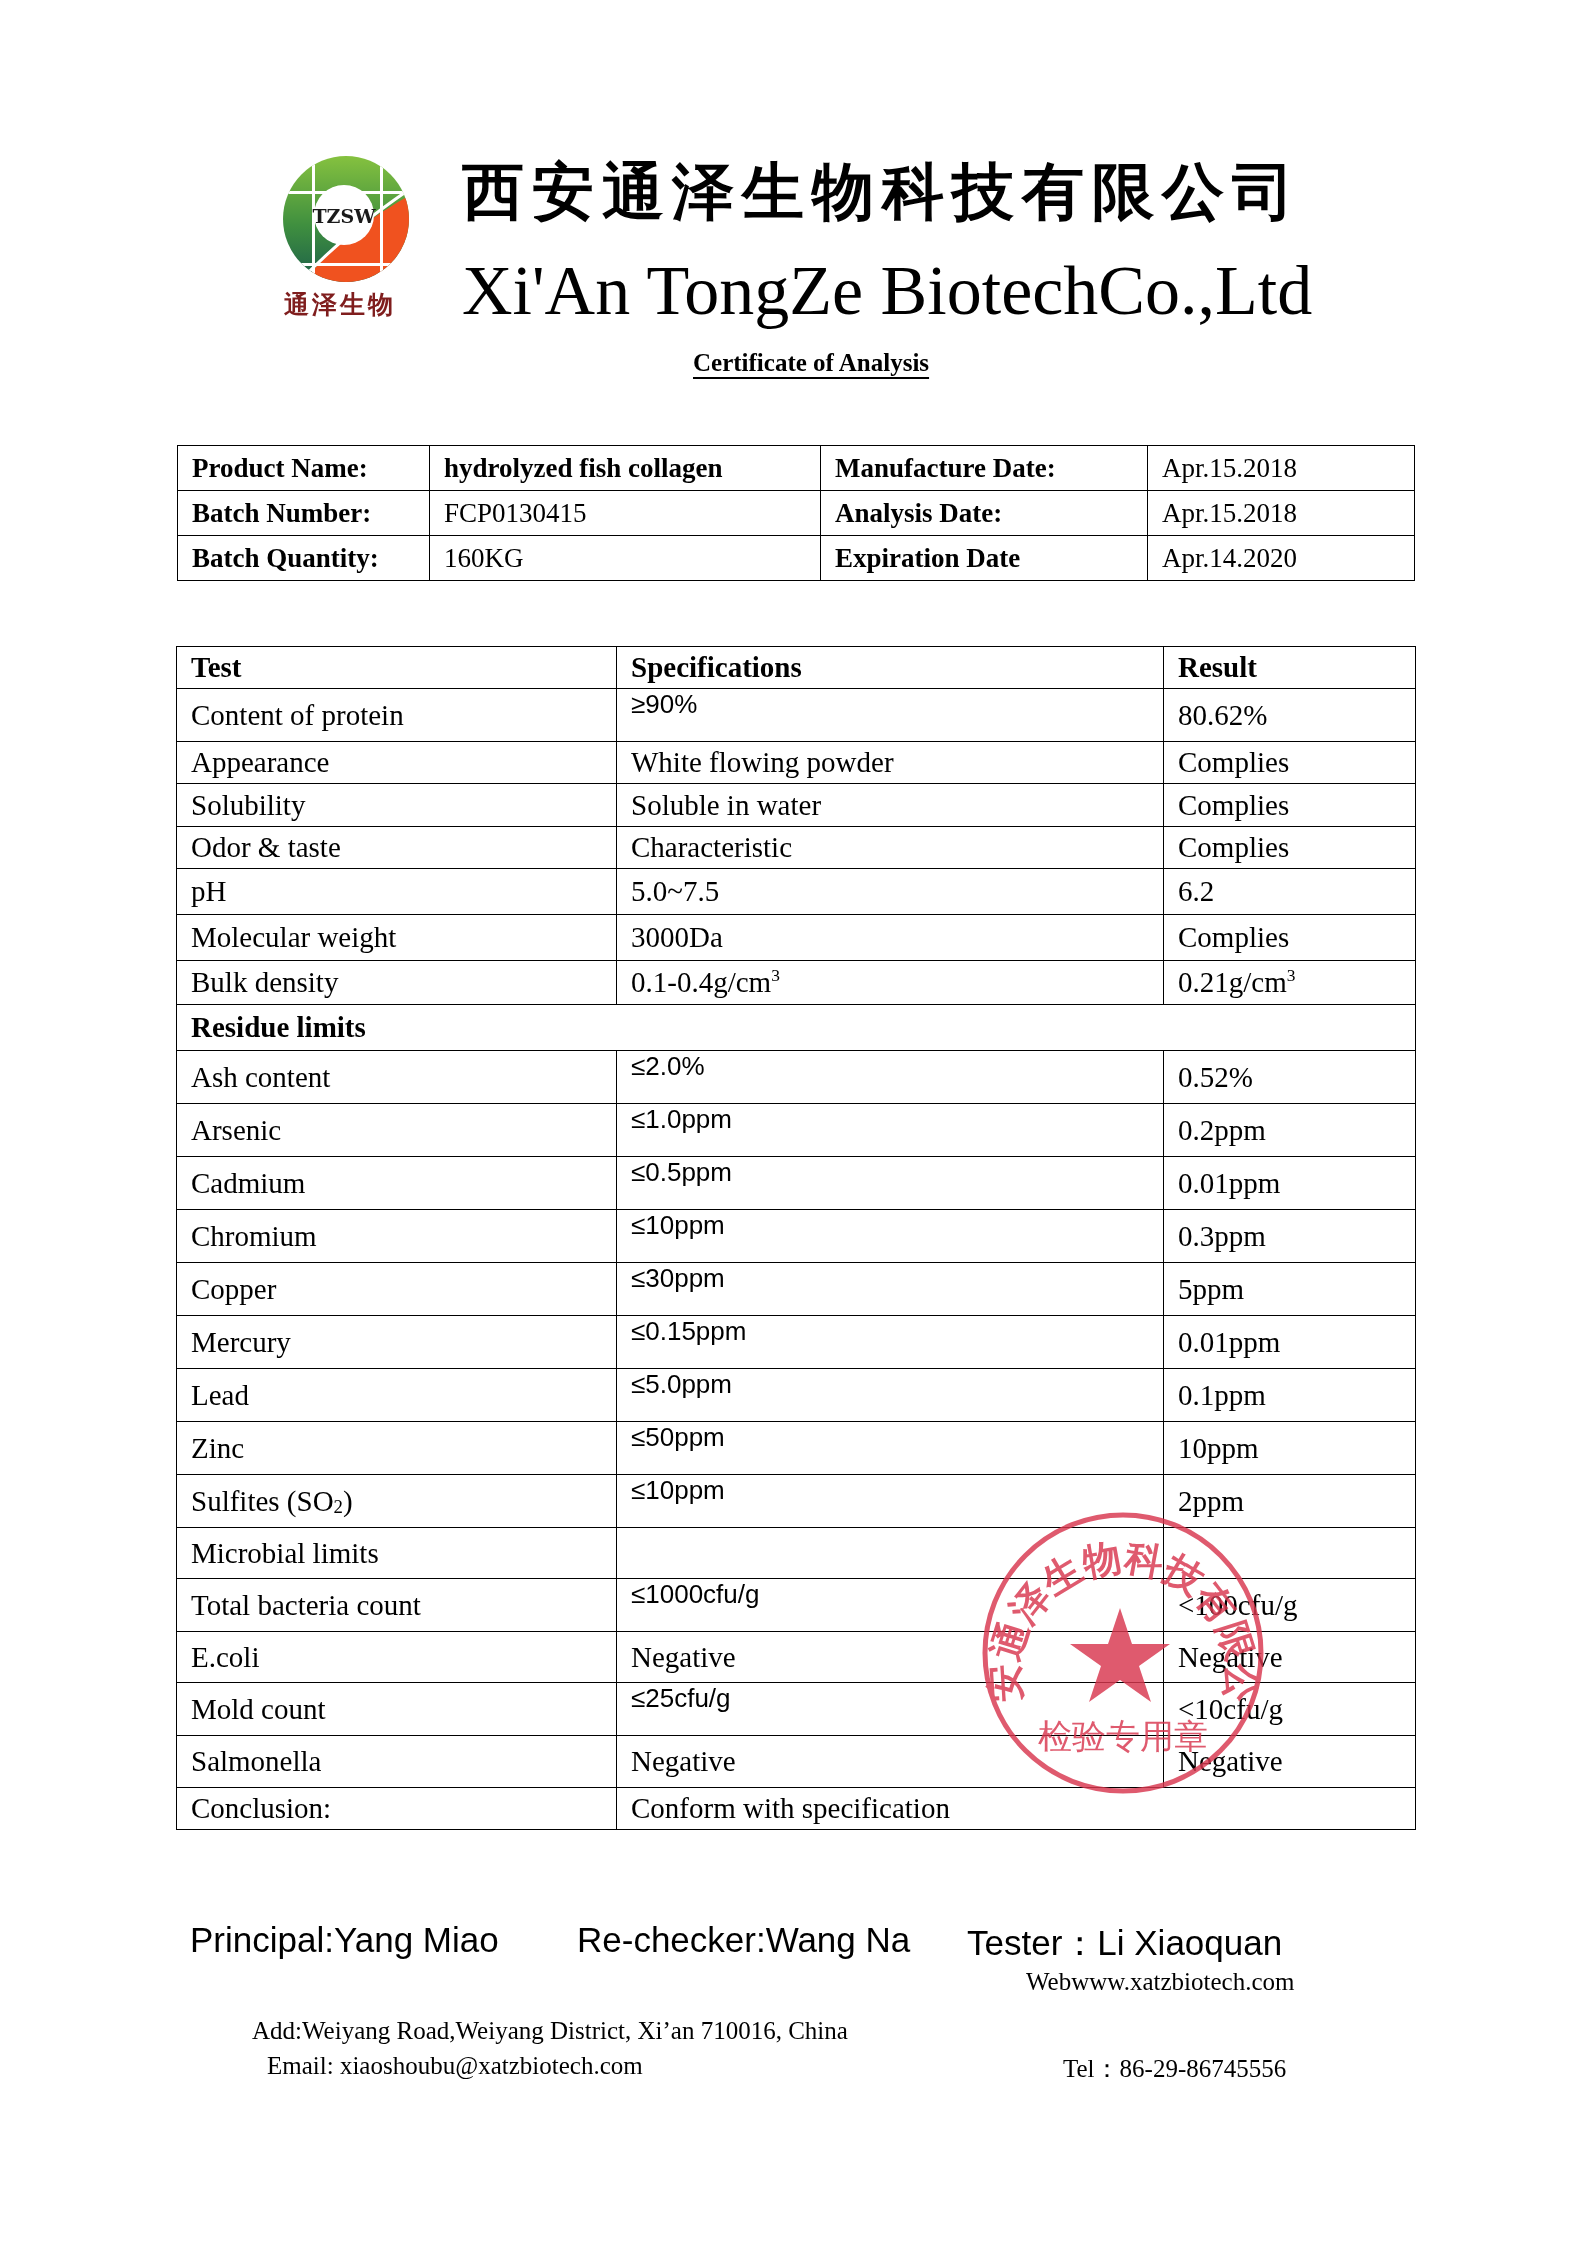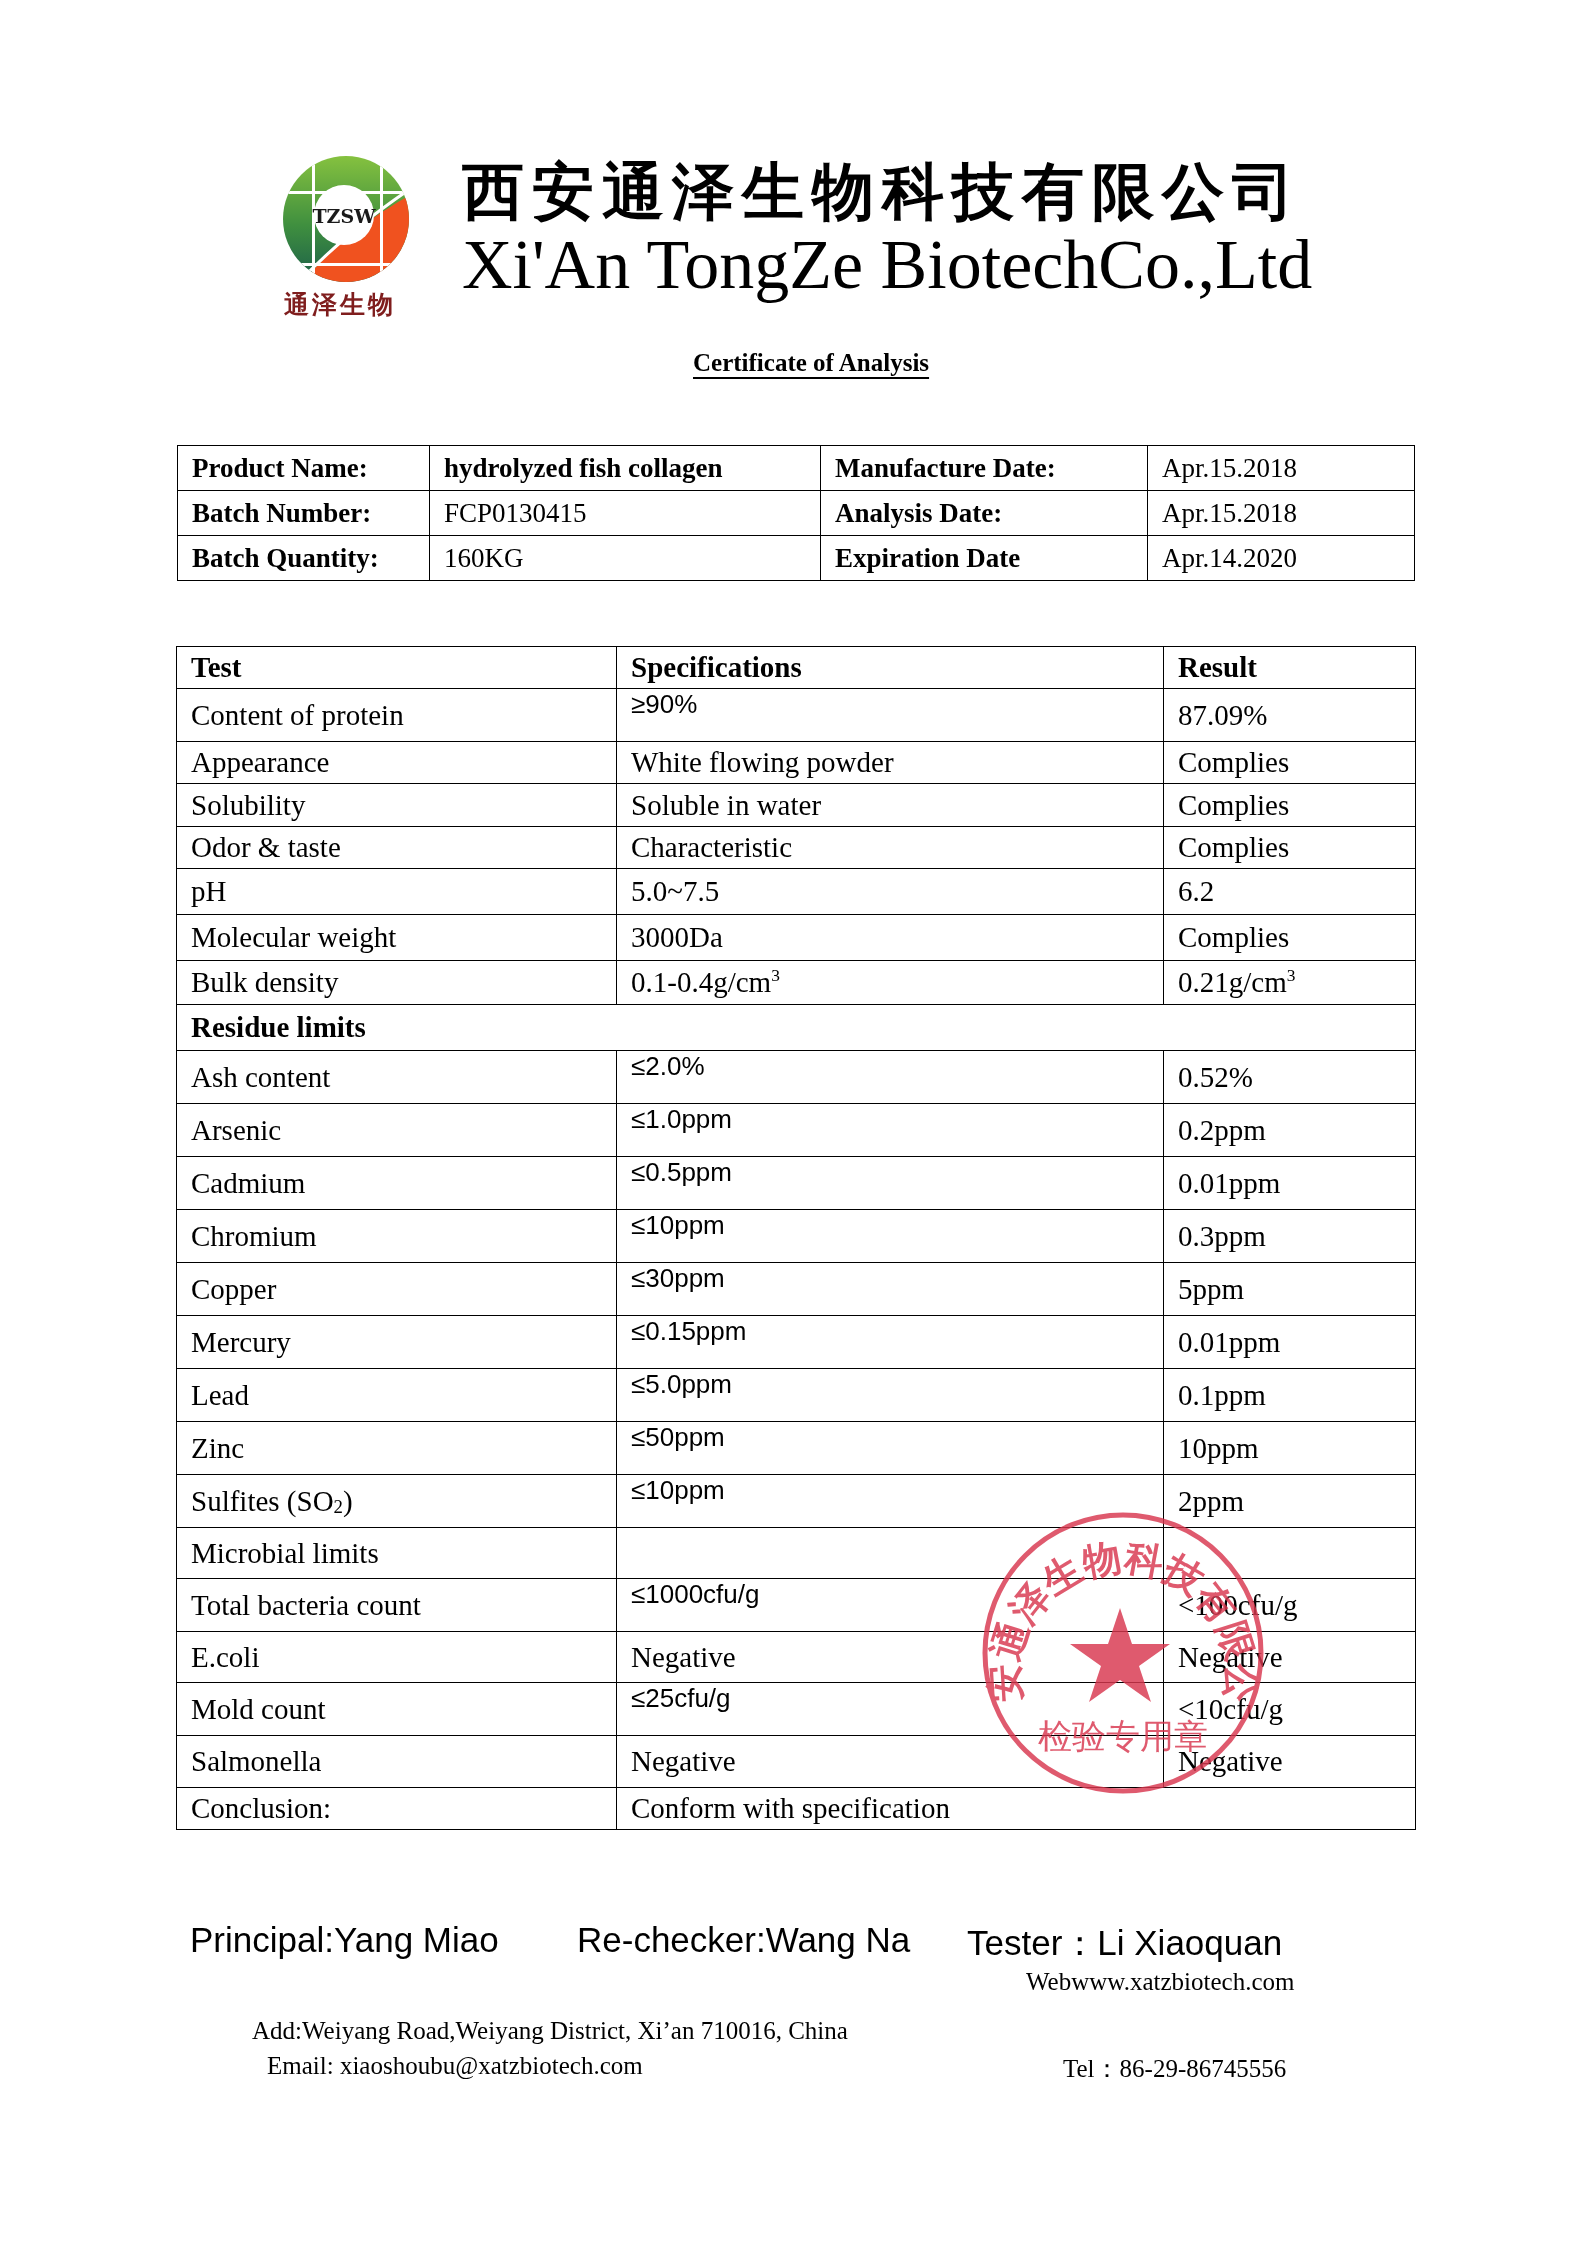--- a/index.html
+++ b/index.html
@@ -4,21 +4,21 @@
 <style>
   html, body { margin: 0; padding: 0; background: #ffffff; }
   body { width: 1587px; height: 2245px; position: relative; overflow: hidden; color: #000; font-family: "Liberation Serif", serif; }
   .abs { position: absolute; }
 
   
   #logo { left: 282px; top: 155px; width: 128px; height: 128px; }
   #logo-cn { left: 284px; top: 288px; width: 120px; font-size: 25px; font-weight: bold; letter-spacing: 3px; font-family: "DejaVu Serif", serif; color: #7f1d1d; white-space: nowrap; }
 
   #title-cn { left: 462px; top: 156px; font-size: 62px; font-weight: bold; letter-spacing: 8px; white-space: nowrap; font-family: "DejaVu Serif", serif; line-height: 72px; }
-  #title-en { left: 462px; top: 225px; font-size: 70px; white-space: nowrap; line-height: 80px; }
+  #title-en { left: 462px; top: 251px; font-size: 70px; white-space: nowrap; line-height: 80px; }
 
   #coa-title { left: 693px; top: 349px; font-size: 25px; font-weight: bold; white-space: nowrap; text-decoration: underline; text-decoration-thickness: 2px; text-underline-offset: 6px; }
 
   table { border-collapse: collapse; position: absolute; table-layout: fixed; }
   td { border: 1.6px solid #000; padding: 0 0 0 14px; vertical-align: middle; white-space: nowrap; overflow: hidden; }
 
   #info-table { left: 177px; top: 445px; width: 1237px; }
   #info-table td { height: 44px; font-size: 27px; }
   #info-table td.lbl { font-weight: bold; }
 
@@ -109,21 +109,21 @@
     </colgroup>
   <tbody>
       <tr class="hdr" style="height:42px">
     <td>Test</td>
     <td>Specifications</td>
     <td>Result</td>
   </tr>
   <tr style="height:45px">
     <td>Content of protein</td>
     <td class="sans">≥90%</td>
-    <td>87.09%</td>
+    <td>80.62%</td>
   </tr>
   <tr style="height:42px">
     <td>Appearance</td>
     <td>White flowing powder</td>
     <td>Complies</td>
   </tr>
   <tr style="height:43px">
     <td>Solubility</td>
     <td>Soluble in water</td>
     <td>Complies</td>

